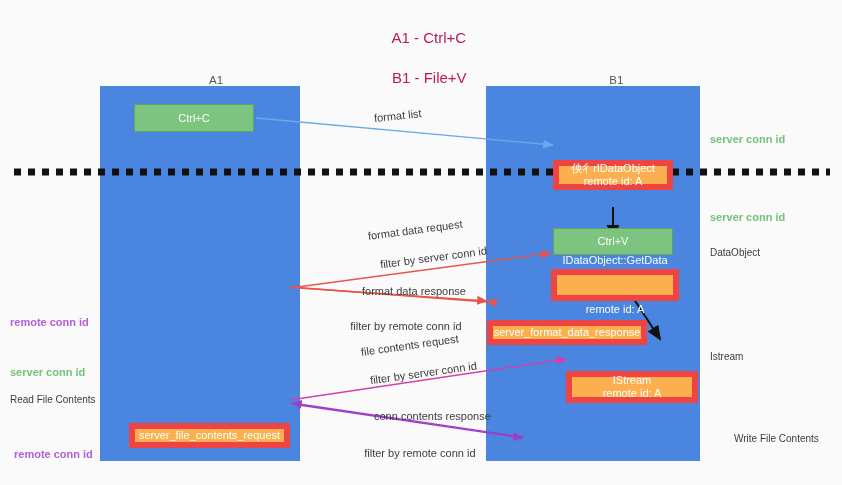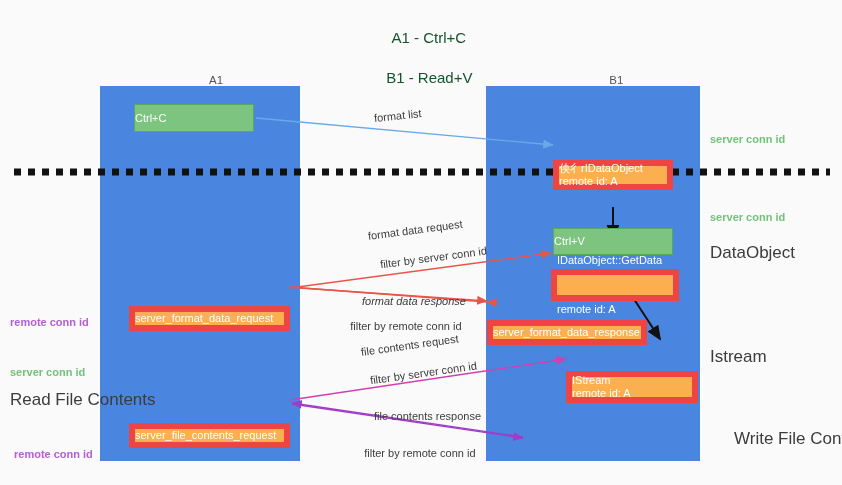--- a/index.html
+++ b/index.html
@@ -32,21 +32,21 @@
     pointer-events: none;
   }
   
   .title {
     position: absolute;
     left: 0; top: 8px;
     width: 842px;
     text-align: center;
     font-size: 15px;
     line-height: 20px;
-    color: #14532d;
+    color: #be185d;
     white-space: pre;
   }
   
   .lane-head {
     position: absolute;
     text-align: center;
     font-size: 11.5px;
     line-height: 14px;
     color: #555;
     white-space: pre;
@@ -55,21 +55,21 @@
   .lane {
     position: absolute;
     background: #4a86e0;
   }
   
   .box {
     position: absolute;
     box-sizing: border-box;
     display: flex;
     flex-direction: column;
-    align-items: flex-start;
+    align-items: center;
     justify-content: center;
     text-align: center;
     color: #ffffff;
     font-size: 11px;
     line-height: 13px;
     white-space: pre;
   }
   .box.green {
     background: #7cc47f;
     border: 1px solid #5aa85e;
@@ -90,34 +90,34 @@
   .lbl.green { color: #72c27a; font-weight: bold; }
   .lbl.rot-a { transform: rotate(-7.5deg); transform-origin: left center; }
   .lbl.rot-b { transform: rotate(-6deg); transform-origin: left center; }
   .lbl.rot-c { transform: rotate(-8deg); transform-origin: left center; }
   .stack { position: absolute; white-space: pre; }
   .stack div { font-size: 11px; line-height: 14px; font-weight: bold; }
   .stack .p { color: #b35fd6; }
   .stack .g { color: #72c27a; }
   .sidelabel {
     position: absolute;
-    font-size: 17px;
+    font-size: 10px;
     line-height: 15px;
     color: #3c3c3c;
     white-space: pre;
   }
 </style>
 </head>
 <body>
 
 <div class="canvas">
 
   <div class="title">
     <span>A1 - Ctrl+C</span><br>
-    <span>B1 - Read+V</span>
+    <span>B1 - File+V</span>
   </div>
 
   <div class="lane-head" style="left:120px; top:59px; width:180px;">
     <span>A1</span><br>
     <span>remote</span>
   </div>
   <div class="lane-head" style="left:520px; top:59px; width:180px;">
     <span>B1</span><br>
     <span>connection</span>
   </div>
@@ -179,51 +179,48 @@
   <div class="box orange" style="left:551px; top:238px; width:128px; height:32px;gap:36px;">
     <span>IDataObject::GetData</span>
     <span>remote id: A</span>
   </div>
 
   <div class="box orange" style="left:566px; top:340px; width:132px; height:32px;">
     <span>IStream</span>
     <span>remote id: A</span>
   </div>
 
-  <div class="box orange" style="left:129px; top:275px; width:161px; height:25px;">
-    <span>server_format_data_request</span>
-  </div>
 
   <div class="box orange" style="left:487px; top:289px; width:160px; height:25px;">
     <span>server_format_data_response</span>
   </div>
 
   <div class="box orange" style="left:129px; top:392px; width:161px; height:25px;">
     <span>server_file_contents_request</span>
   </div>
 
 
   <div class="lbl rot-b" style="left:374px; top:111px;">format list</div>
 
   <div class="lbl rot-a" style="left:368px; top:229px;">format data request</div>
   <div class="lbl rot-a" style="left:368px; top:245px;">
     <span class="dark">filter by </span><span class="green">server conn id</span>
   </div>
 
-  <div class="lbl" style="left:362px; top:294px;font-style:italic;">format data response</div>
+  <div class="lbl" style="left:362px; top:284px;">format data response</div>
   <div class="lbl" style="left:338px; top:305px;">
     <span class="dark">filter by </span><span class="purple">remote conn id</span>
   </div>
 
   <div class="lbl rot-c" style="left:361px; top:345px;">file contents request</div>
   <div class="lbl rot-c" style="left:358px; top:361px;">
     <span class="dark">filter by </span><span class="green">server conn id</span>
   </div>
 
-  <div class="lbl" style="left:374px; top:409px;">file contents response</div>
+  <div class="lbl" style="left:374px; top:409px;">conn contents response</div>
   <div class="lbl" style="left:352px; top:432px;">
     <span class="dark">filter by </span><span class="purple">remote conn id</span>
   </div>
 
   <div class="lbl green" style="left:710px; top:132px;">server conn id</div>
   <div class="lbl green" style="left:710px; top:210px;">server conn id</div>
   <div class="sidelabel" style="left:710px; top:245px;">DataObject</div>
   <div class="sidelabel" style="left:710px; top:349px;">Istream</div>
   <div class="sidelabel" style="left:734px; top:431px;">Write File Contents</div>
 

